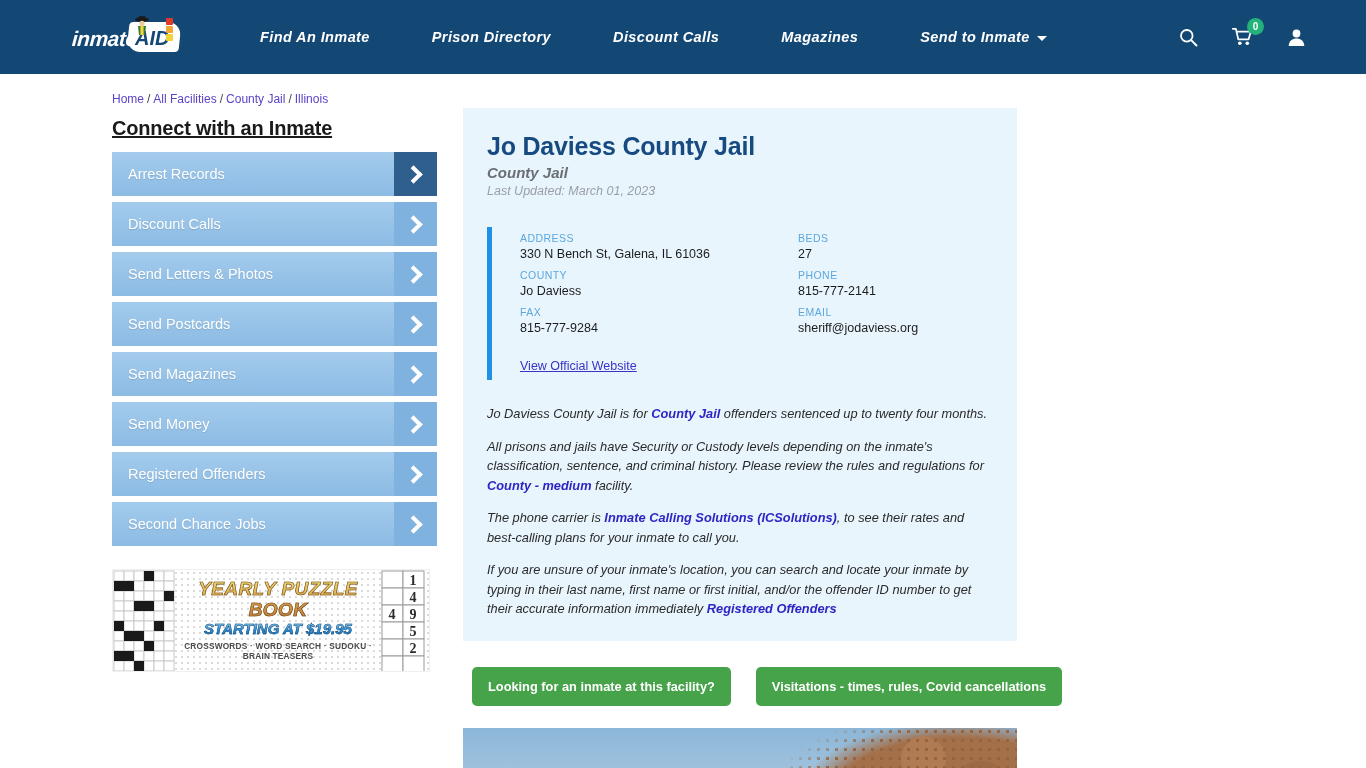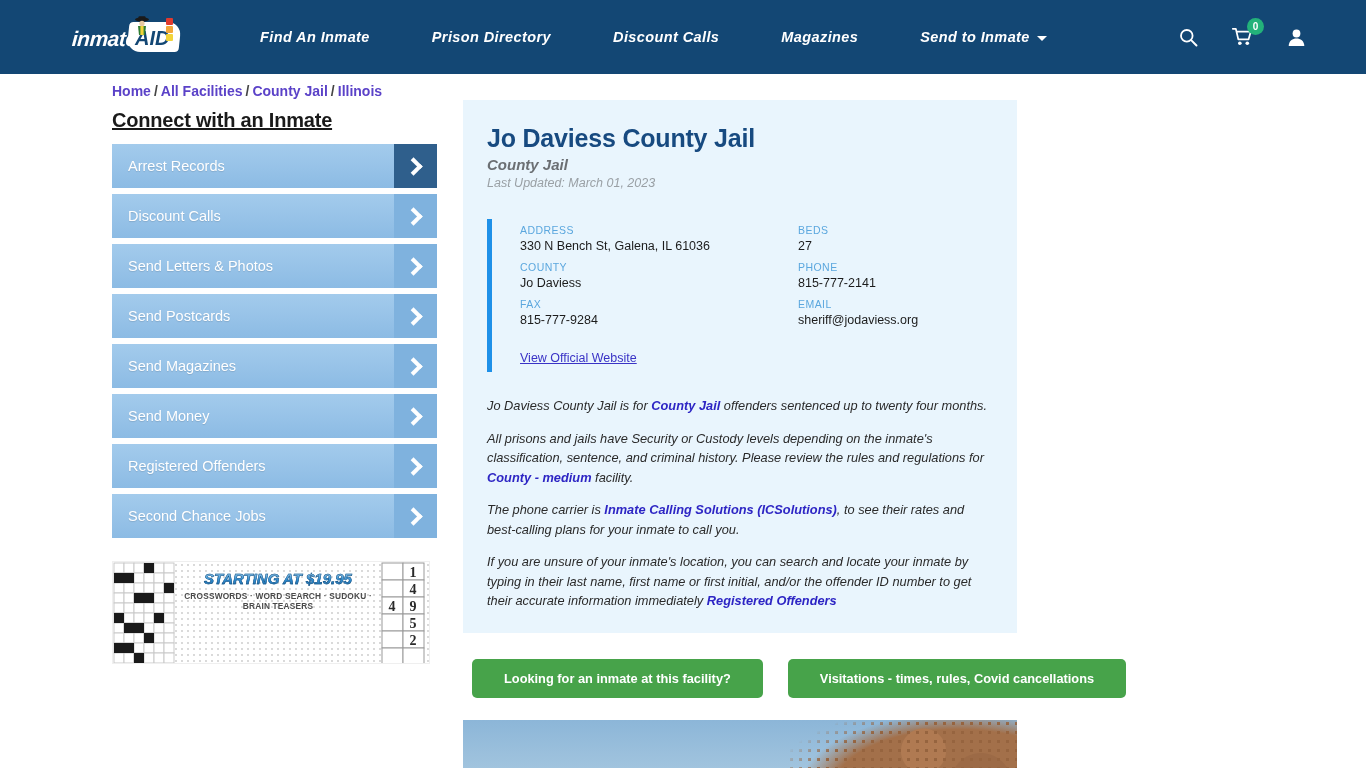--- a/index.html
+++ b/index.html
@@ -112,25 +112,24 @@
     width: 17px; height: 17px;
     display: flex; align-items: center; justify-content: center;
   }
 
   
   .page {
     padding: 0 0 0 112px;
     position: relative;
   }
   .breadcrumb {
-    font-size: 14px;
+    font-size: 12px;
     color: #333;
-    padding-top: 8px;
+    padding-top: 16px;
     line-height: 18px;
-    font-weight: bold;
   }
   .breadcrumb a { color: #5b42c8; text-decoration: none; cursor: pointer; }
   .breadcrumb .sep { color: #444; margin: 0 3px; }
 
   .columns { display: flex; align-items: flex-start; }
   .left-col { width: 340px; flex: 0 0 340px; padding-top: 9px; }
   .right-col { flex: 1 1 auto; padding-left: 11px; padding-top: 0px; }
 
   .connect-title {
     font-size: 20px;
@@ -309,21 +308,21 @@
     margin-top: 26px;
     padding-left: 9px;
   }
   .cta-btn {
     background: #47a34a;
     color: #ffffff;
     font-size: 12.8px;
     font-weight: bold;
     border: none;
     border-radius: 5px;
-    padding: 12px 32px;
+    padding: 12px 16px;
     cursor: pointer;
     font-family: "Liberation Sans", sans-serif;
     white-space: nowrap;
   }
 
   
   .photo {
     margin-top: 22px;
     margin-left: 0px;
     width: 554px;
@@ -574,20 +573,21 @@
           <g fill="#2a2a2a" font-family="Liberation Serif, serif" font-size="14" font-weight="bold" text-anchor="middle">
             <text x="32" y="15">1</text>
             <text x="32" y="32">4</text>
             <text x="11" y="49">4</text>
             <text x="32" y="49">9</text>
             <text x="32" y="66">5</text>
             <text x="32" y="83">2</text>
           </g>
         </svg>
         <div class="ad-text">
+          <div class="ad-l1">YEARLY PUZZLE BOOK</div>
           <div class="ad-l3">STARTING AT $19.95</div>
           <div class="ad-l4">CROSSWORDS · WORD SEARCH · SUDOKU · BRAIN TEASERS</div>
         </div>
       </div>
     </div>
 
     <div class="right-col">
 
       <div class="facility-panel">
         <h1 class="facility-name">Jo Daviess County Jail</h1>

